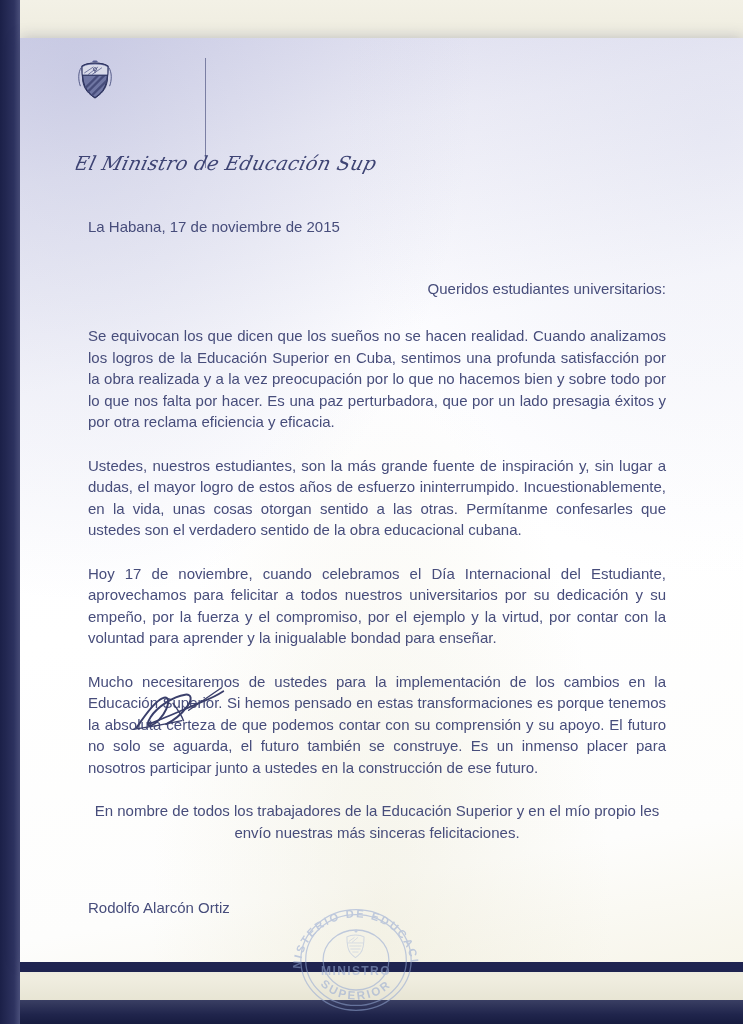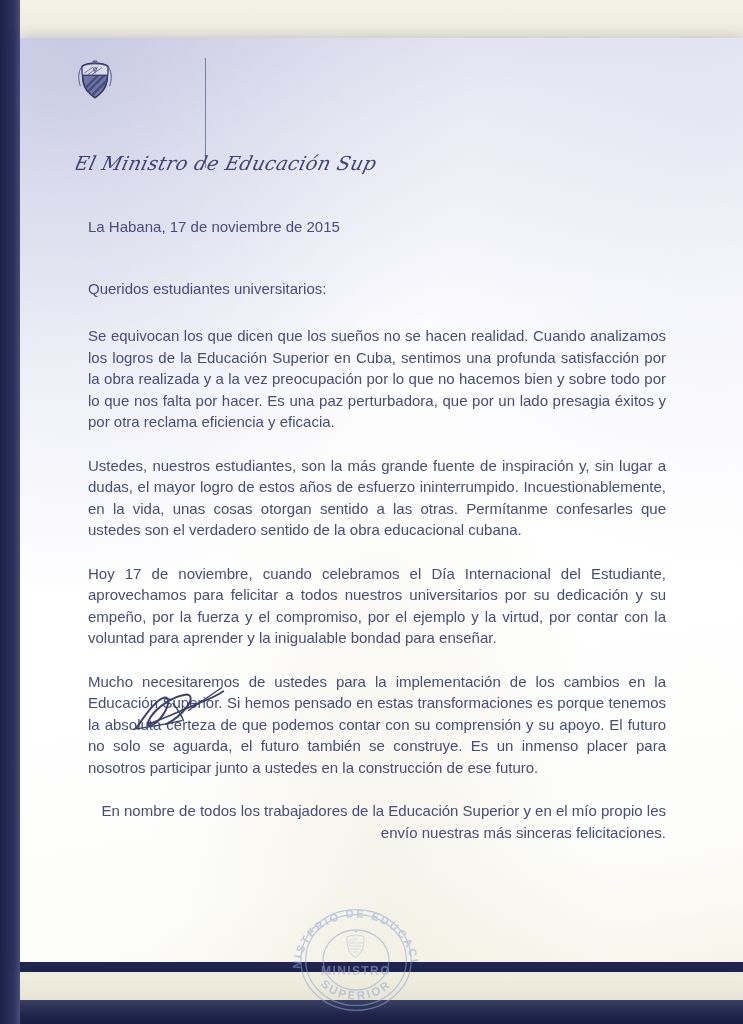--- a/index.html
+++ b/index.html
@@ -123,26 +123,27 @@
     font-size: 15px;
     line-height: 21.5px;
   }
   .dateline {
     margin: 0 0 40px 0;
   }
   .dateline div { white-space: nowrap; }
 
   .salutation {
     margin: 0 0 26px 0;
+    text-align: right;
   }
   .para {
     margin: 0 0 22px 0;
     text-align: justify;
   }
-  .para.nojust { text-align: right; }
+  .para.nojust { text-align: center; }
 
   .closing {
     margin: 30px 0 0 0;
   }
   .signame {
     margin: 54px 0 0 0;
   }
 
   
   .signature {
@@ -230,20 +231,21 @@
         </div>
 
         <div class="salutation">Queridos estudiantes universitarios:</div>
 
         <p class="para">Se equivocan los que dicen que los sueños no se hacen realidad. Cuando analizamos los logros de la Educación Superior en Cuba, sentimos una profunda satisfacción por la obra realizada y a la vez preocupación por lo que no hacemos bien y sobre todo por lo que nos falta por hacer. Es una paz perturbadora, que por un lado presagia éxitos y por otra reclama eficiencia y eficacia.</p>
         <p class="para">Ustedes, nuestros estudiantes, son la más grande fuente de inspiración y, sin lugar a dudas, el mayor logro de estos años de esfuerzo ininterrumpido. Incuestionablemente, en la vida, unas cosas otorgan sentido a las otras. Permítanme confesarles que ustedes son el verdadero sentido de la obra educacional cubana.</p>
         <p class="para">Hoy 17 de noviembre, cuando celebramos el Día Internacional del Estudiante, aprovechamos para felicitar a todos nuestros universitarios por su dedicación y su empeño, por la fuerza y el compromiso, por el ejemplo y la virtud, por contar con la voluntad para aprender y la inigualable bondad para enseñar.</p>
         <p class="para">Mucho necesitaremos de ustedes para la implementación de los cambios en la Educación Superior. Si hemos pensado en estas transformaciones es porque tenemos la absoluta certeza de que podemos contar con su comprensión y su apoyo. El futuro no solo se aguarda, el futuro también se construye. Es un inmenso placer para nosotros participar junto a ustedes en la construcción de ese futuro.</p>
         <p class="para nojust">En nombre de todos los trabajadores de la Educación Superior y en el mío propio les envío nuestras más sinceras felicitaciones.</p>
 
+        <div class="signame">Rodolfo Alarcón Ortiz</div>
 
       </div>
 
       <div class="signature">
         <svg viewBox="0 0 150 60" width="130" height="52">
           <g fill="none" stroke="#3a3f6b" stroke-linecap="round" stroke-linejoin="round">
             <path d="M108 2 C96 10 82 20 70 28" stroke-width="1.6"></path>
             <path d="M10 48 C18 36 30 18 40 14 C47 11 48 18 44 27 C40 36 32 44 26 46 C22 47 22 42 26 36
                      C34 24 52 12 66 10 C74 9 74 16 68 24 C62 32 52 40 44 44" stroke-width="2.3"></path>
             <path d="M24 44 C40 38 62 28 86 18 C96 14 104 10 110 6" stroke-width="2"></path>

